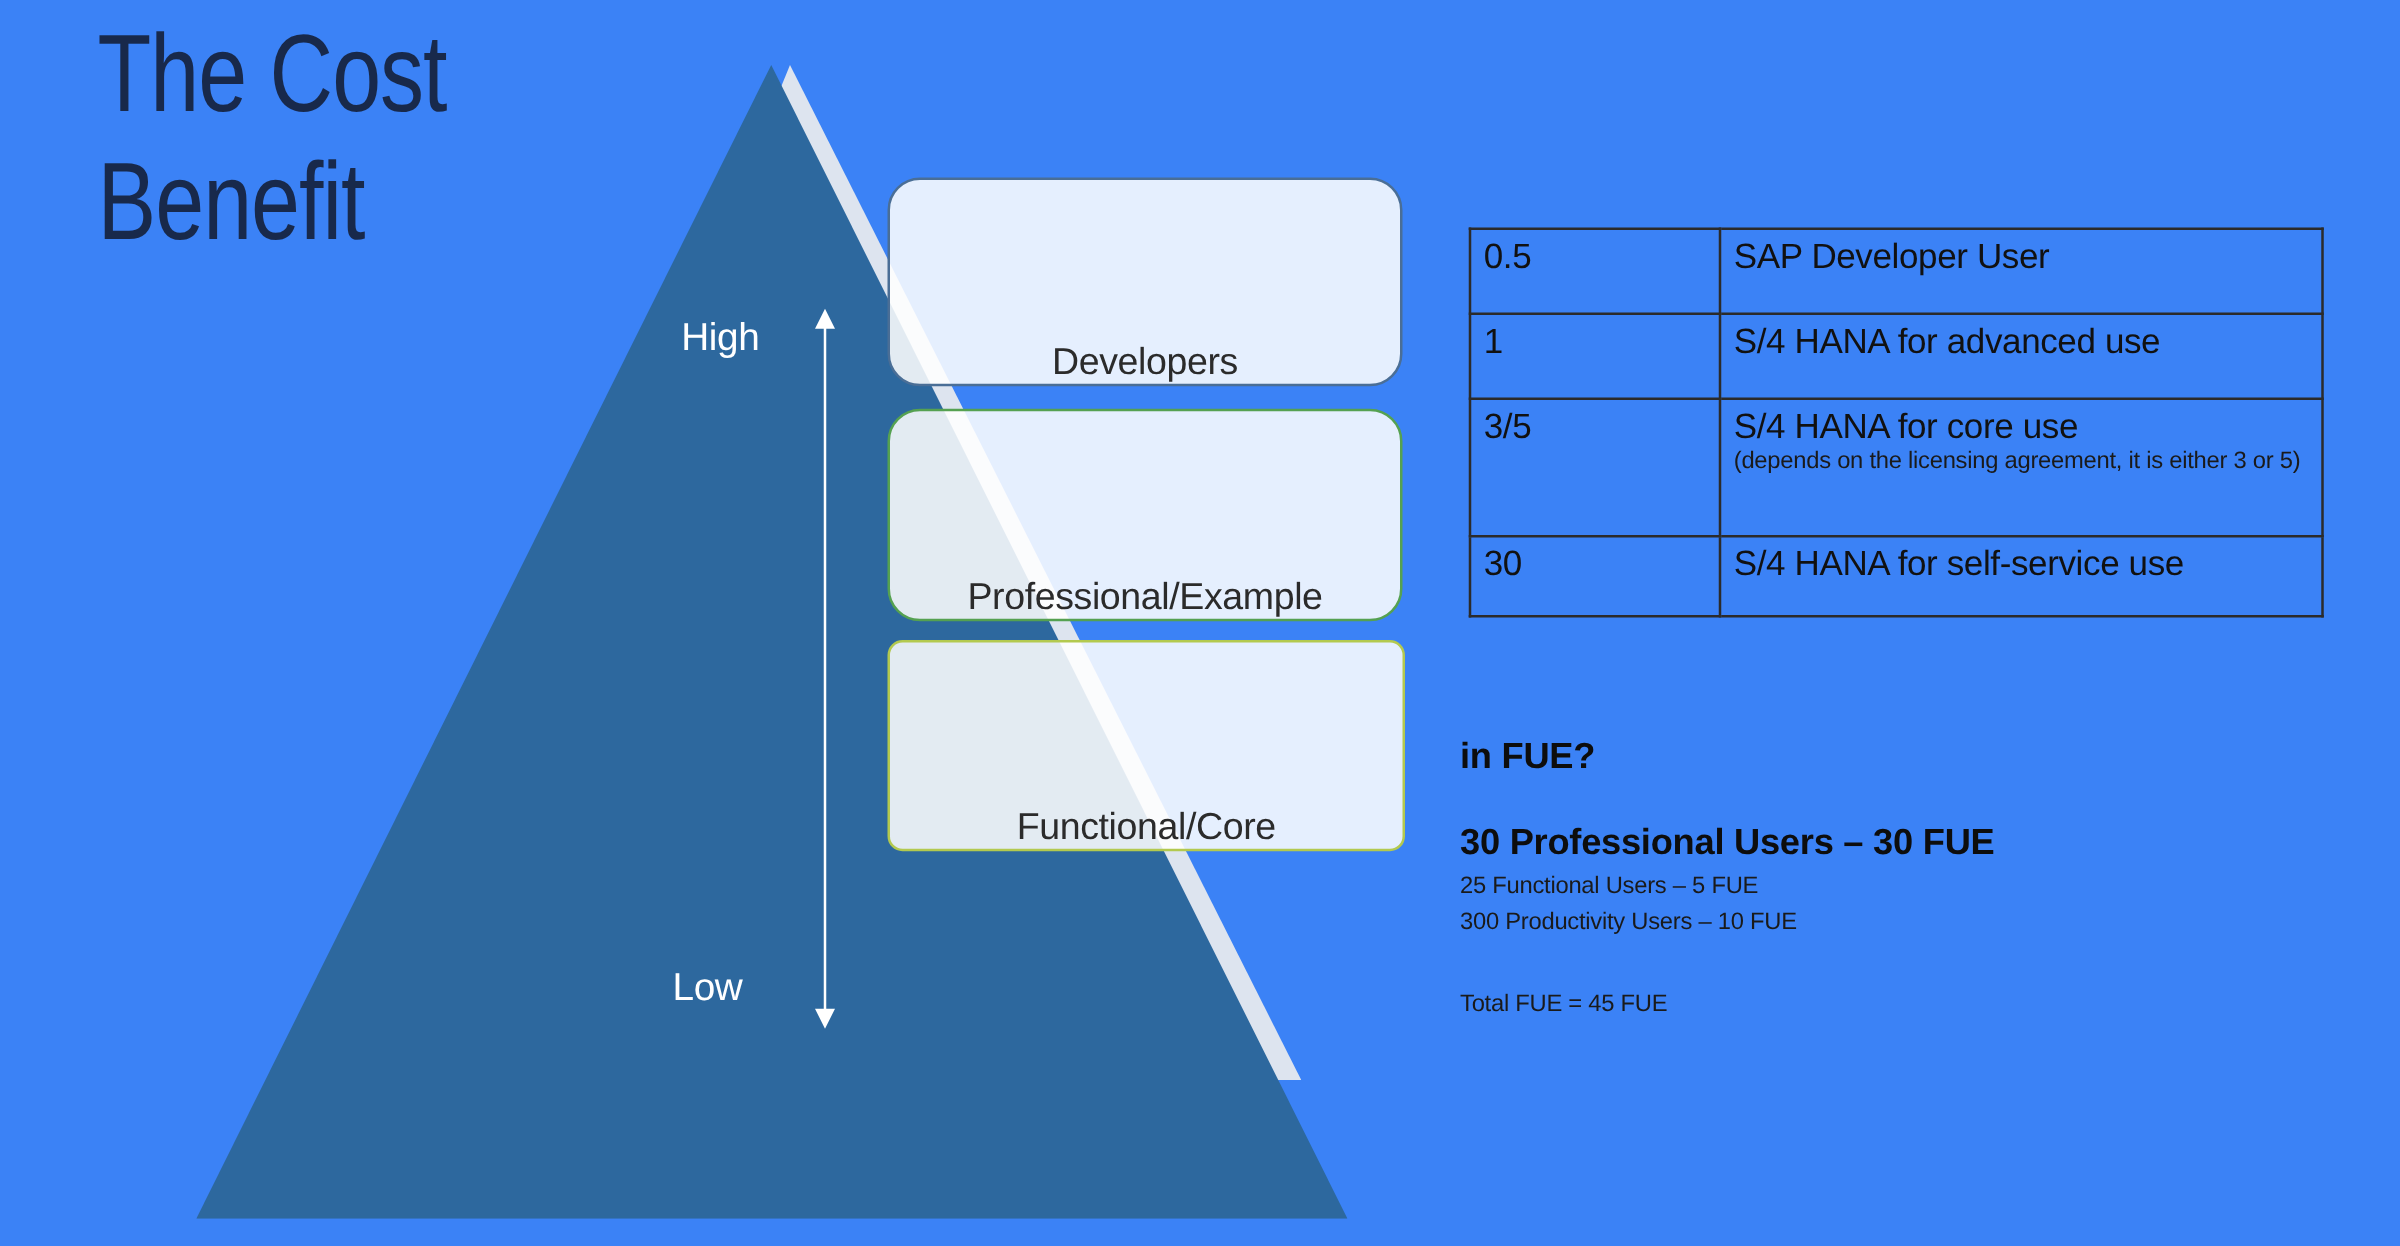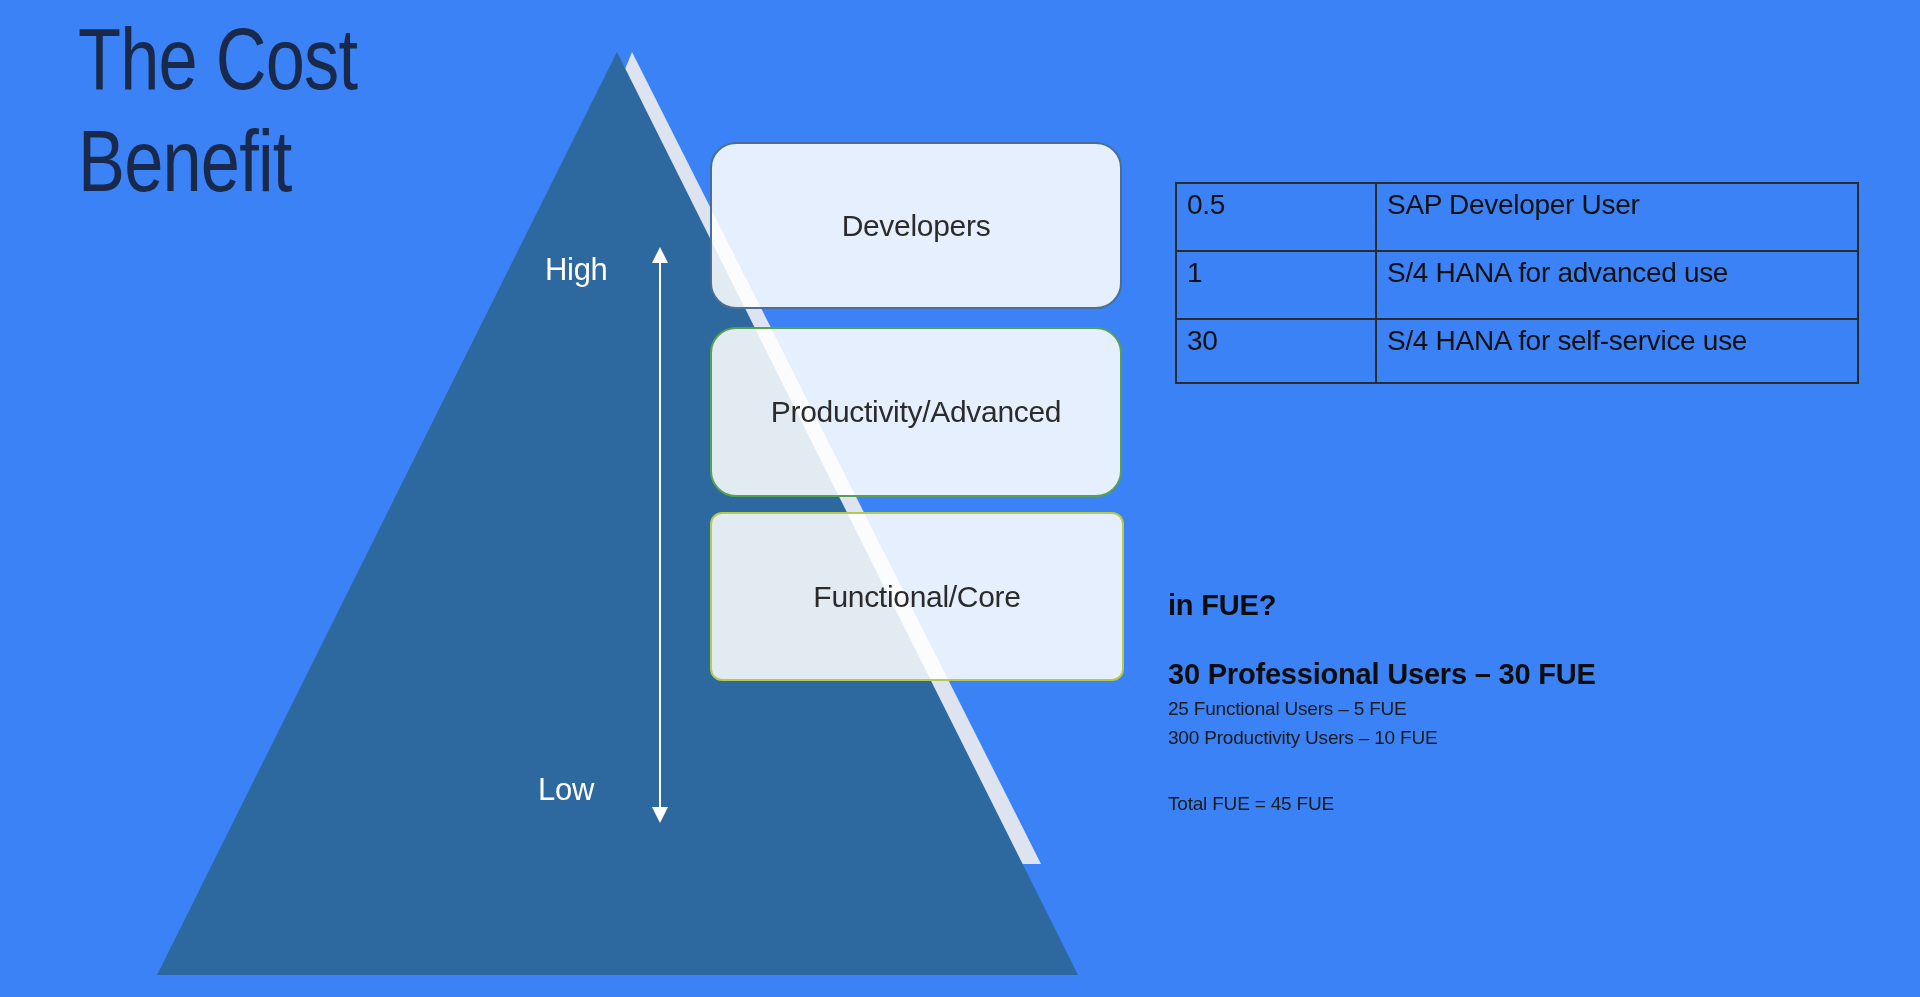--- a/index.html
+++ b/index.html
@@ -22,21 +22,21 @@
   .arrow-head{position:absolute;width:0;height:0;border-left:8px solid transparent;border-right:8px solid transparent;}
   .arrow-head.up{left:652px;top:247px;border-bottom:16px solid #ffffff;}
   .arrow-head.down{left:652px;top:807px;border-top:16px solid #ffffff;}
   .axis-label{position:absolute;color:#ffffff;font-size:31px;letter-spacing:-0.3px;}
   .axis-label.high{left:545px;top:252px;}
   .axis-label.low{left:538px;top:772px;}
   
   .level-box{
     position:absolute;border:2px solid #888;border-radius:26px;
     background:rgba(255,255,255,0.87);
-    display:flex;align-items:center;justify-content:center;
+    display:flex;align-items:flex-end;justify-content:center;
     font-size:30px;color:#2b2b2b;letter-spacing:-0.3px;
   }
   .box-developers  {left:710px;top:142px;width:408px;height:163px;}
   .box-professional{left:710px;top:327px;width:408px;height:166px;}
   .box-functional  {left:710px;top:512px;width:410px;height:165px;}
   .box-productive  {left:710px;top:698px;width:393px;height:166px;}
   
   .fue-table{
     position:absolute;left:1175px;top:182px;border-collapse:collapse;
     font-size:28px;color:#111111;letter-spacing:-0.3px;
@@ -84,35 +84,39 @@
   <div class="arrow-line"></div>
   <div class="arrow-head up"></div>
   <div class="arrow-head down"></div>
   <div class="axis-label high">High</div>
   <div class="axis-label low">Low</div>
 
   <div class="level-box box-developers" style="border-color: rgb(74, 110, 150);">
     <span>Developers</span>
   </div>
   <div class="level-box box-professional" style="border-color: rgb(85, 161, 81);">
-    <span>Productivity/Advanced</span>
+    <span>Professional/Example</span>
   </div>
   <div class="level-box box-functional" style="border-color: rgb(179, 201, 79); border-radius: 12px;">
     <span>Functional/Core</span>
   </div>
 
   <table class="fue-table">
     <tbody>
       <tr class="r1">
         <td class="val">0.5</td>
         <td class="desc"><span>SAP Developer User</span></td>
       </tr>
       <tr class="r2">
         <td class="val">1</td>
         <td class="desc"><span>S/4 HANA for advanced use</span></td>
+      </tr>
+      <tr class="r3">
+        <td class="val">3/5</td>
+        <td class="desc"><span>S/4 HANA for core use</span><span class="fue-note">(depends on the licensing agreement, it is either 3 or 5)</span></td>
       </tr>
       <tr class="r4">
         <td class="val">30</td>
         <td class="desc"><span>S/4 HANA for self-service use</span></td>
       </tr>
     </tbody>
   </table>
 
   <div class="example-heading"><br><span>in FUE?</span></div>
   <div class="example-bold">30 Professional Users – 30 FUE</div>

